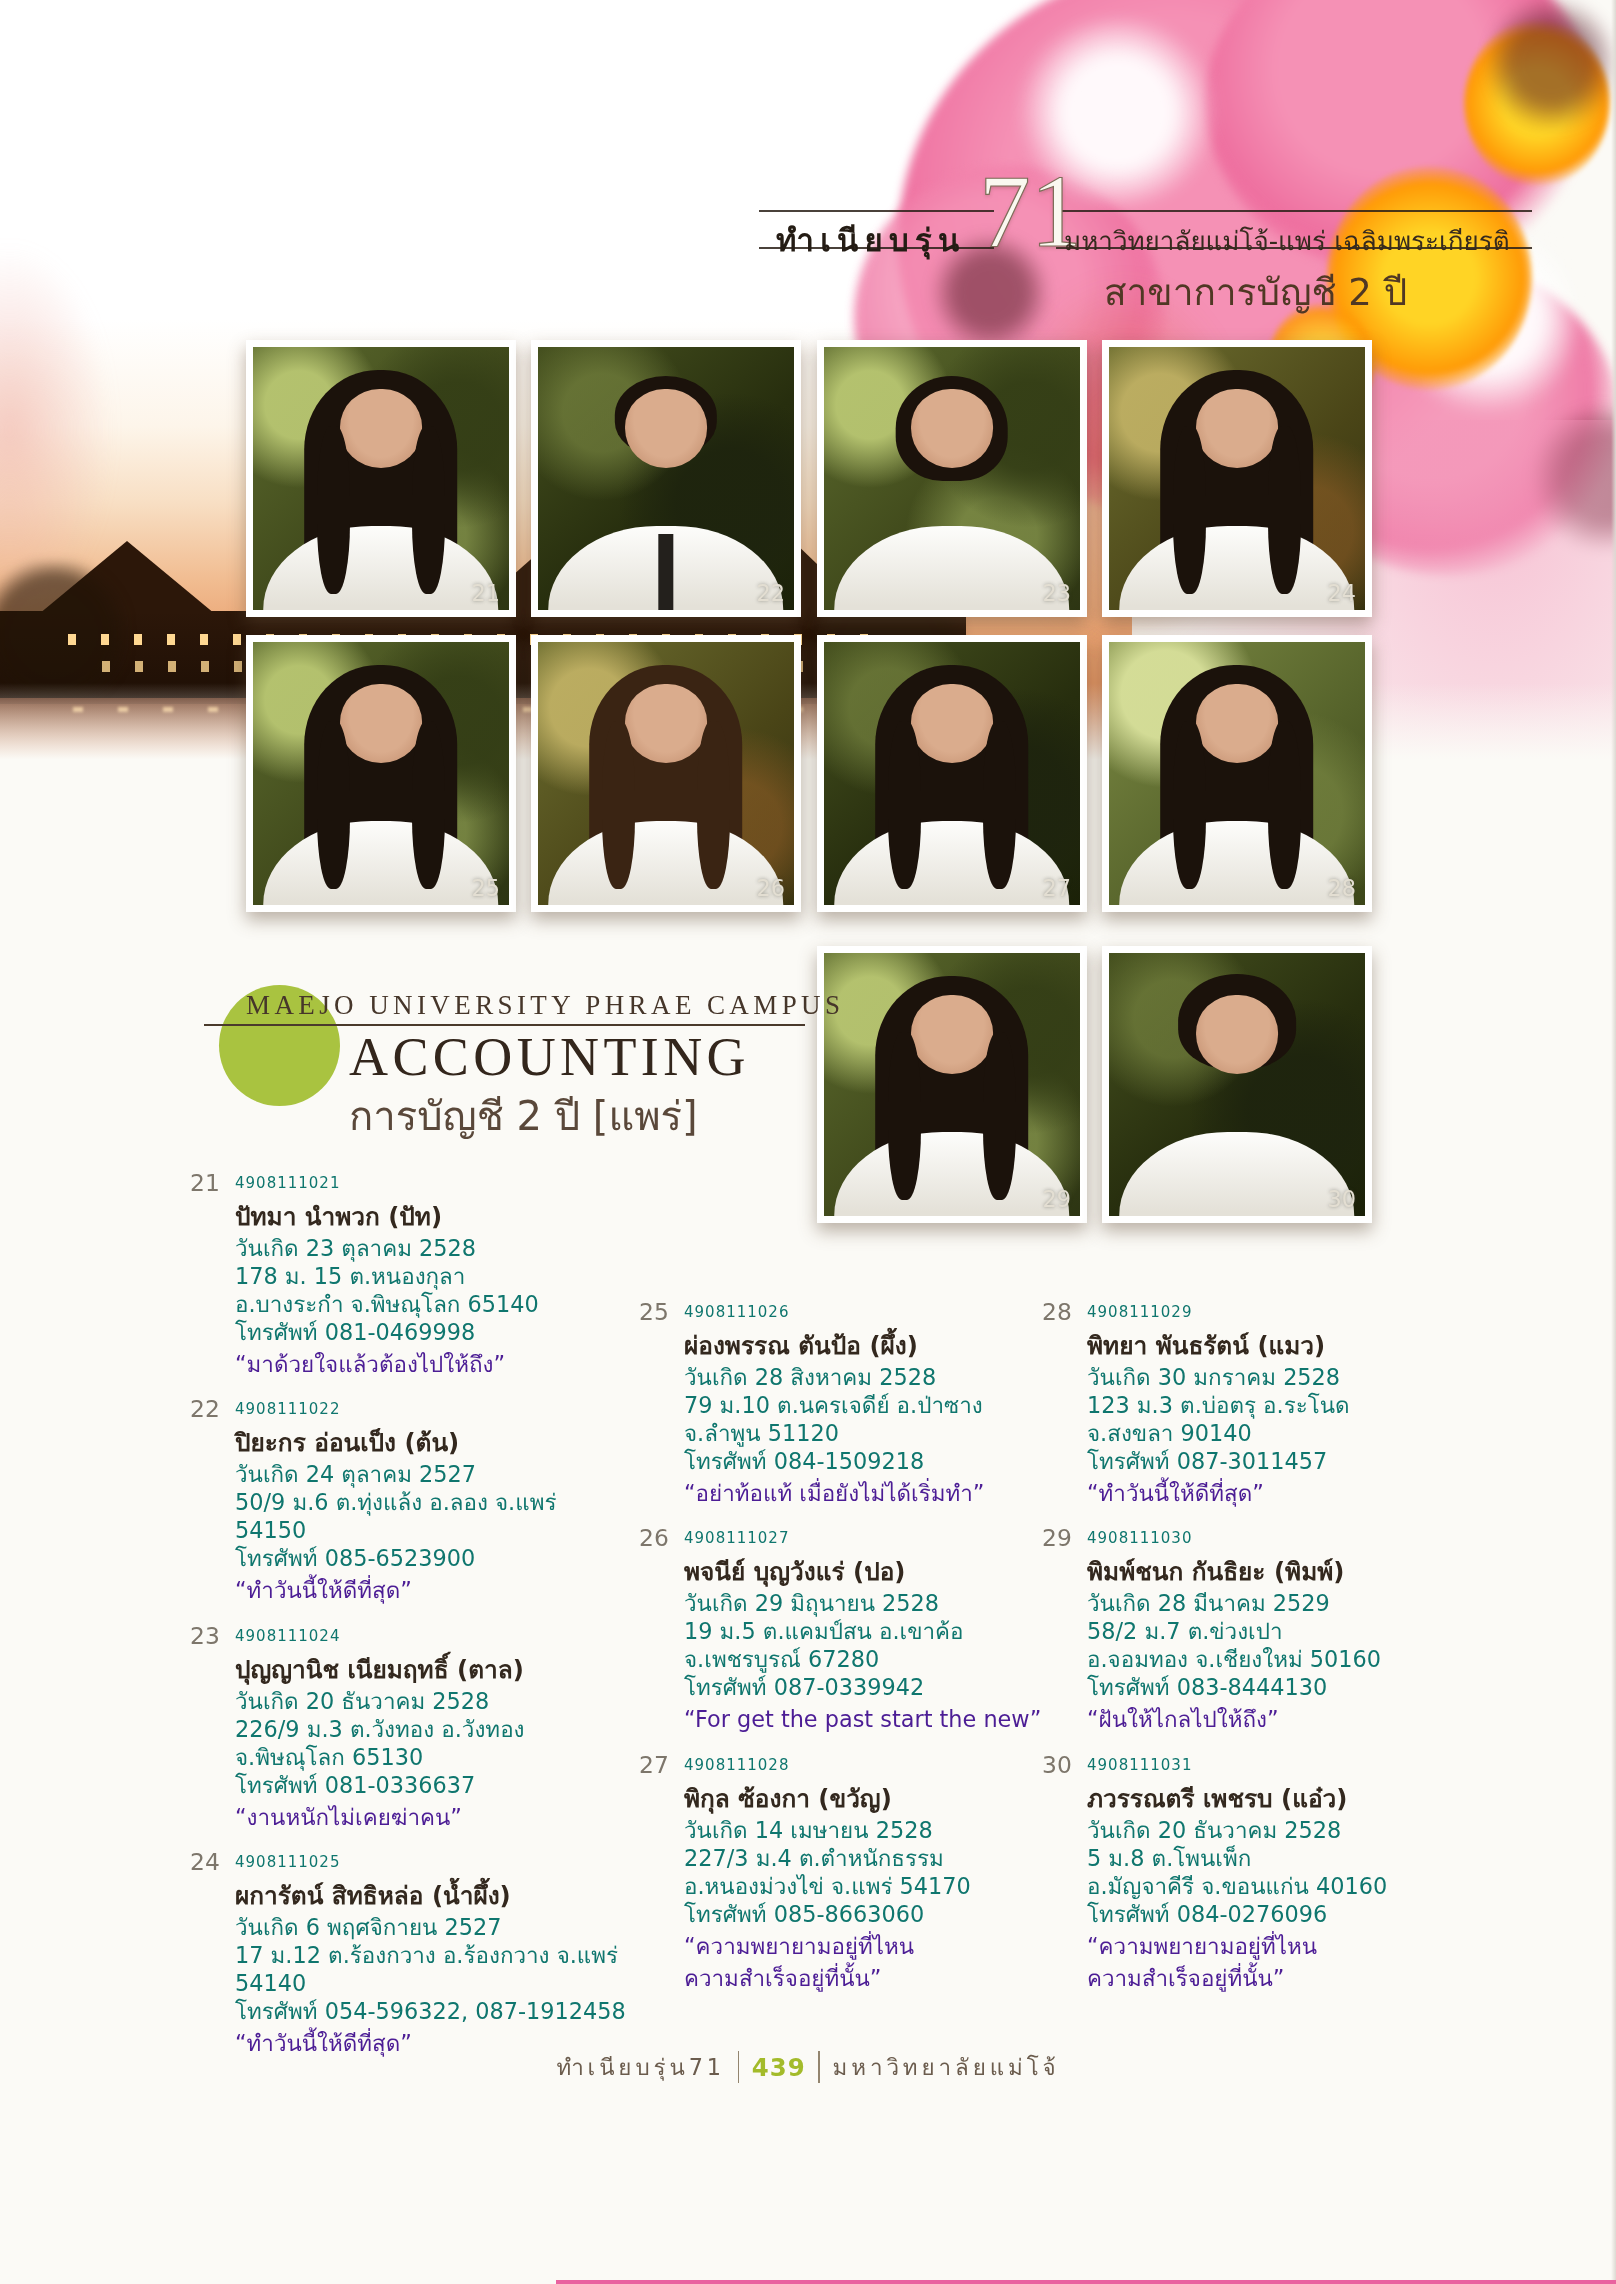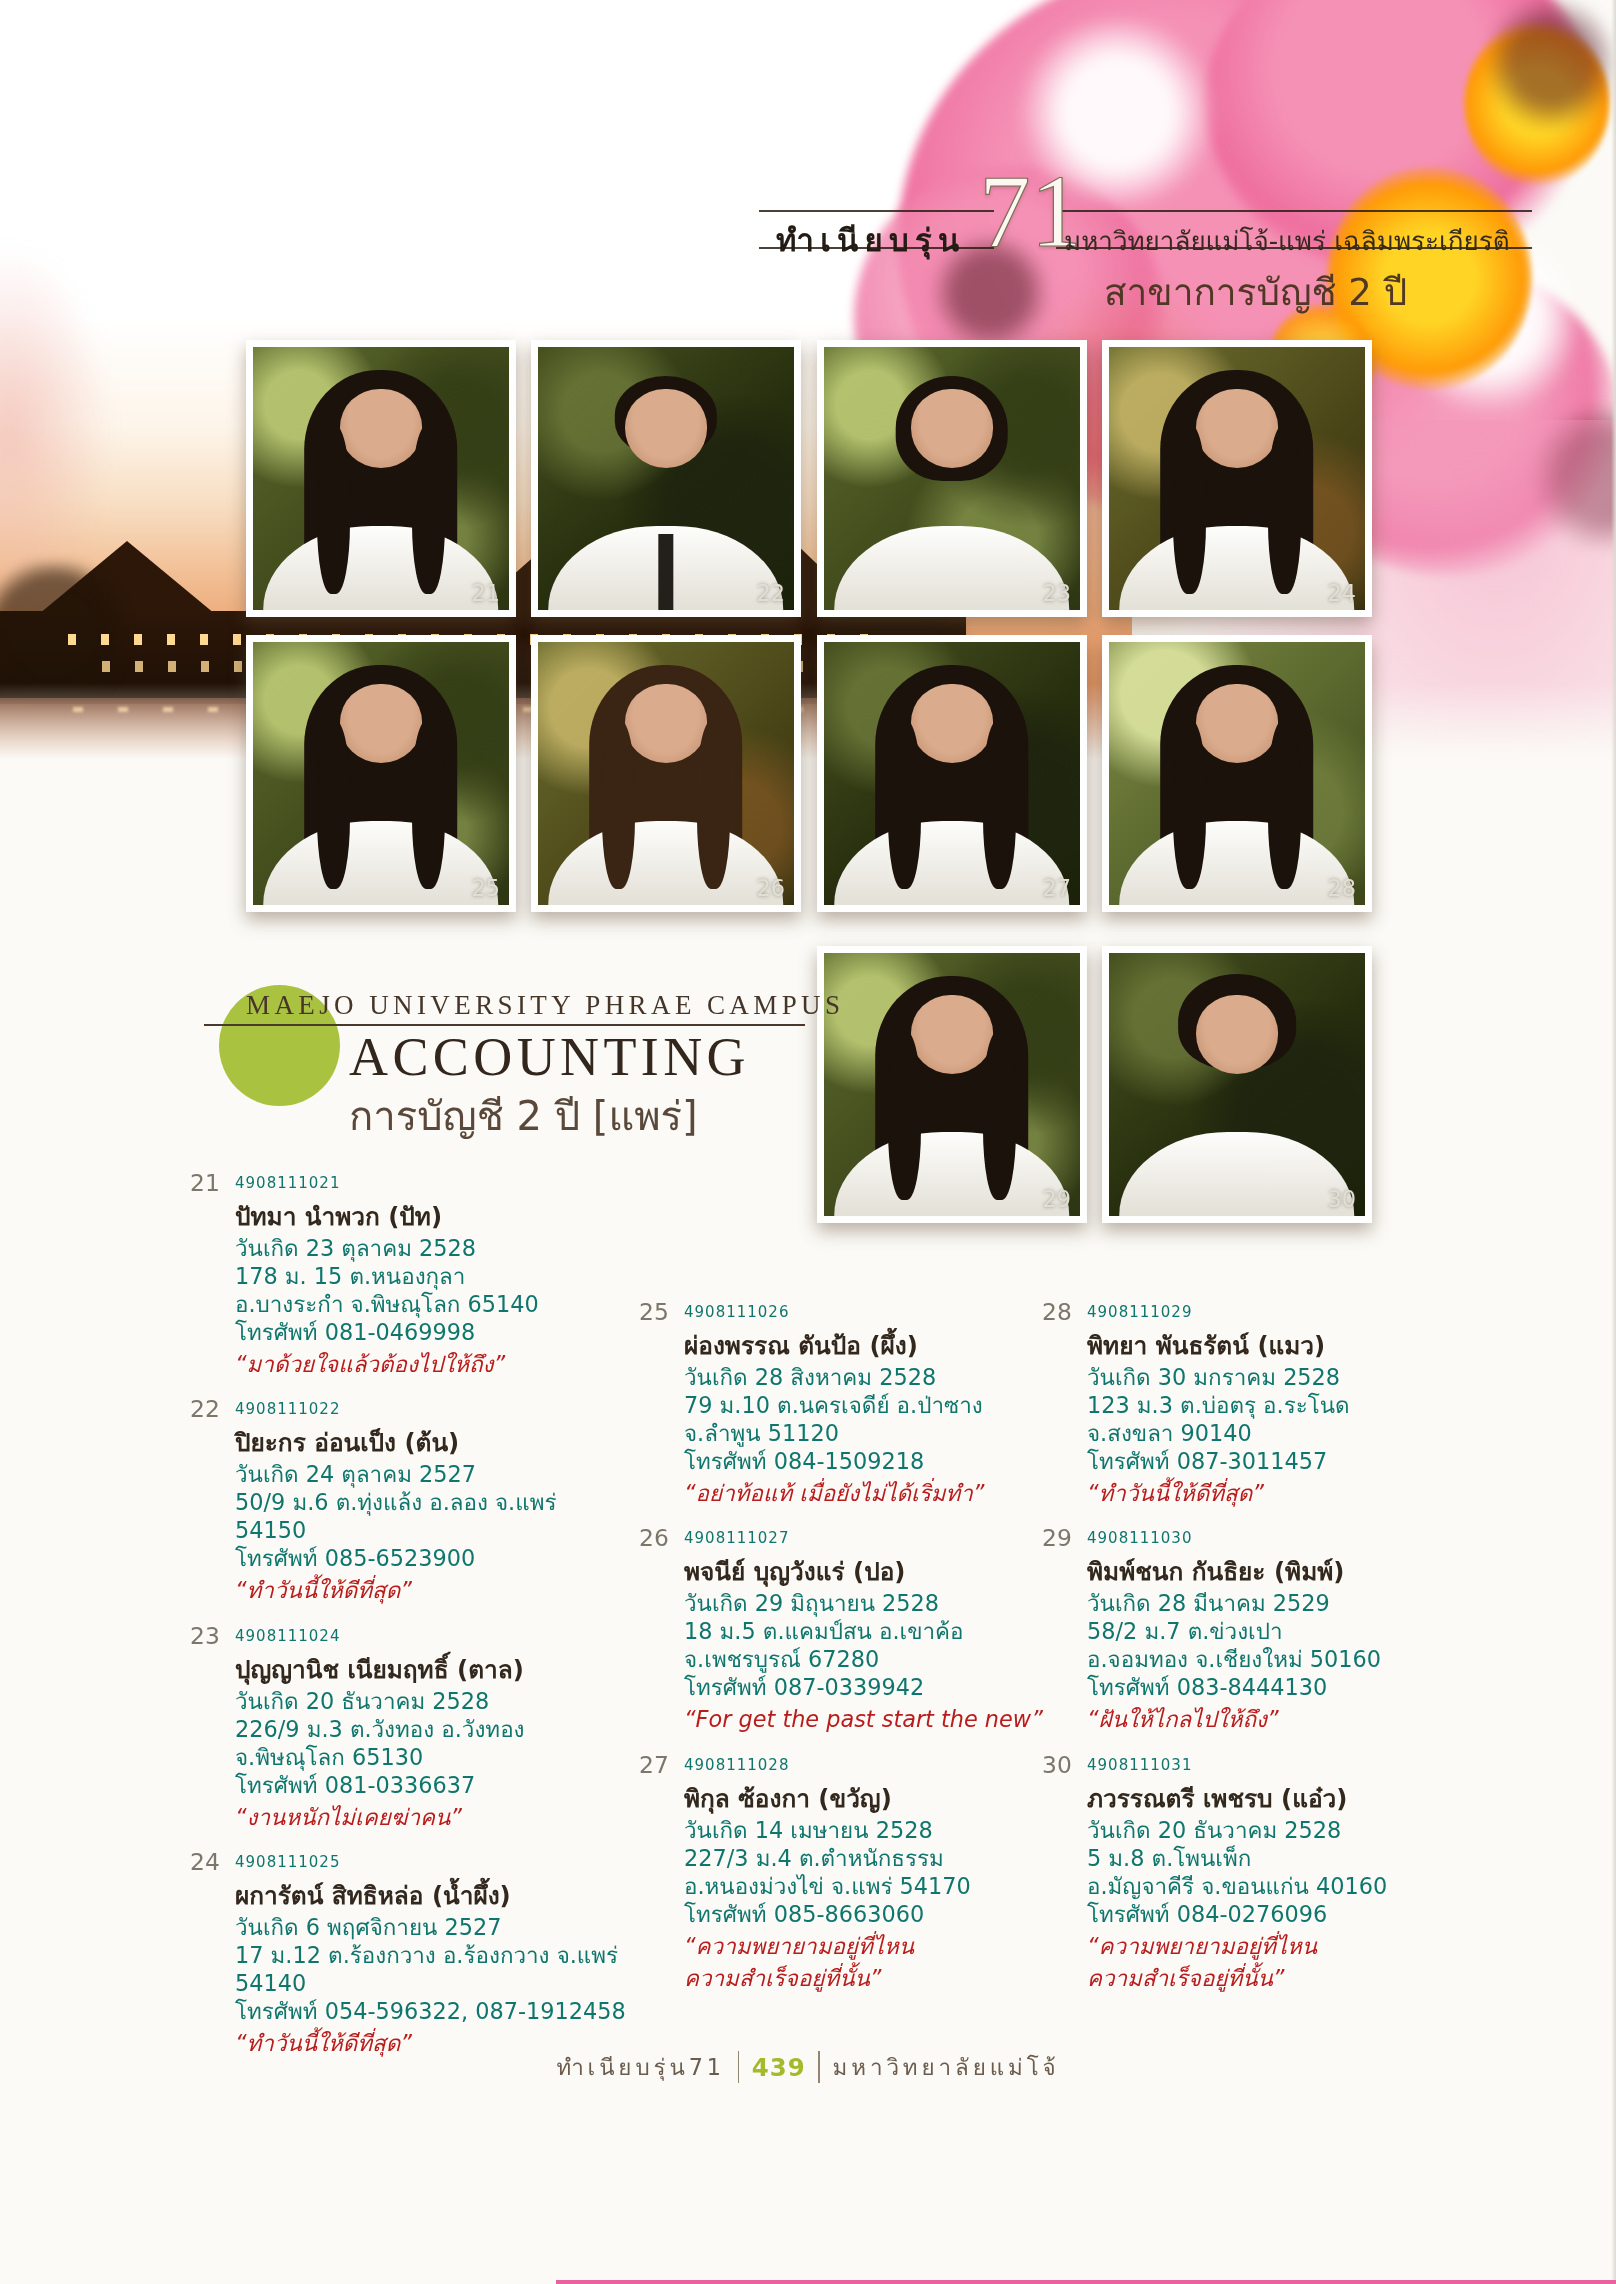--- a/index.html
+++ b/index.html
@@ -96,21 +96,21 @@
   
   .scol{position:absolute;z-index:2;width:439px;}
   #scol-0{left:190px;top:1169px;}
   #scol-1{left:639px;top:1298px;width:405px;}
   #scol-2{left:1042px;top:1298px;width:405px;}
   .entry{position:relative;padding-left:45px;margin-bottom:16.6px;}
   .eno{position:absolute;left:0;top:0;font-size:23.4px;color:#7d766b;line-height:28px;}
   .eid{font-size:15px;color:#0f766e;letter-spacing:1px;line-height:28px;}
   .ename{font-size:24.4px;font-weight:bold;color:#33281e;line-height:31px;margin:3.9px 0 2px;}
   .eline{font-size:22.4px;color:#0f766e;line-height:28px;}
-  .emotto{font-size:22.4px;font-style:italic;color:#b91c1c;line-height:30px;margin-top:2.9px;}
+  .emotto{font-size:22.4px;color:#4c1d95;line-height:30px;margin-top:2.9px;}
   
   #footer{position:absolute;left:0;top:2049px;width:100%;z-index:2;
     display:flex;justify-content:center;align-items:center;gap:12.7px;}
   .fsep{width:1.5px;height:32px;background:#93856f;}
   #footer .ftxt{font-size:22.4px;letter-spacing:3.9px;color:#6b5c4d;}
   #fpage{font-size:24.4px;font-weight:bold;color:#a3bb2a;letter-spacing:1px;}
   
   #edge-r{position:absolute;top:0;right:0;width:4.9px;height:100%;z-index:7;
     background:linear-gradient(90deg,rgba(0,0,0,0),#dcd9d2);}
   #edge-b{position:absolute;left:556px;bottom:0;width:1060px;height:3.9px;background:#e9629f;z-index:7;}
@@ -319,21 +319,21 @@
         <div class="eline">79 ม.10 ต.นครเจดีย์ อ.ป่าซาง</div>
         <div class="eline">จ.ลำพูน 51120</div>
         <div class="eline">โทรศัพท์ 084-1509218</div>
         <div class="emotto">“อย่าท้อแท้ เมื่อยังไม่ได้เริ่มทำ”</div>
       </div>
       <div class="entry">
         <div class="eno">26</div>
         <div class="eid">4908111027</div>
         <div class="ename">พจนีย์ บุญวังแร่ (ปอ)</div>
         <div class="eline">วันเกิด 29 มิถุนายน 2528</div>
-        <div class="eline">18 ม.5 ต.แคมป์สน อ.เขาค้อ</div>
+        <div class="eline">19 ม.5 ต.แคมป์สน อ.เขาค้อ</div>
         <div class="eline">จ.เพชรบูรณ์ 67280</div>
         <div class="eline">โทรศัพท์ 087-0339942</div>
         <div class="emotto">“For get the past start the new”</div>
       </div>
       <div class="entry">
         <div class="eno">27</div>
         <div class="eid">4908111028</div>
         <div class="ename">พิกุล ซ้องกา (ขวัญ)</div>
         <div class="eline">วันเกิด 14 เมษายน 2528</div>
         <div class="eline">227/3 ม.4 ต.ตำหนักธรรม</div>

